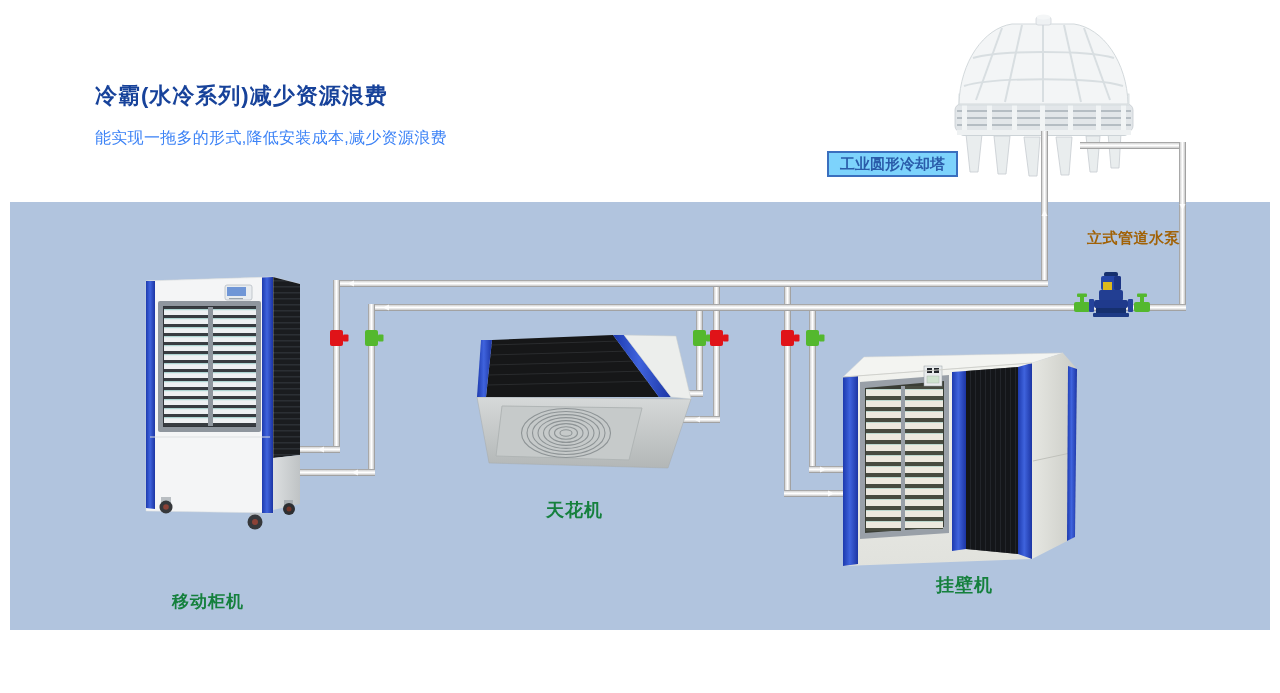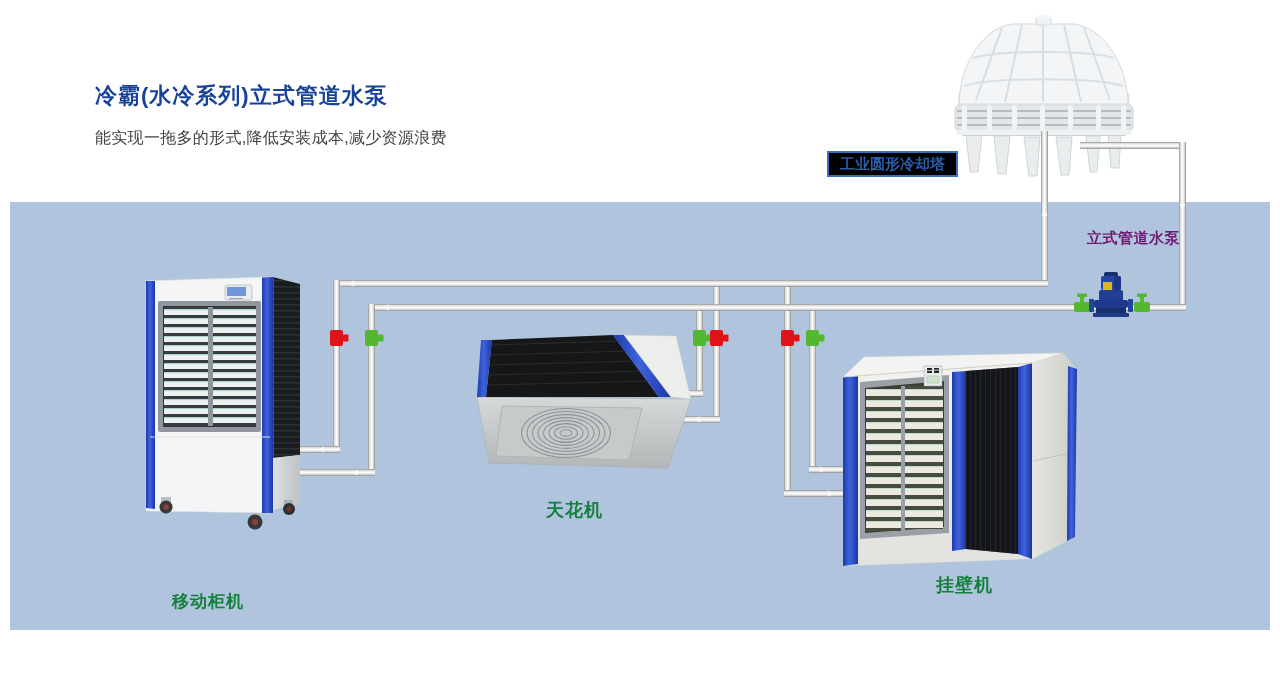--- a/index.html
+++ b/index.html
@@ -13,31 +13,31 @@
     position:absolute;left:10px;top:202px;width:1260px;height:428px;
     background:#b1c4de;
   }
   .scene-svg{position:absolute;left:0;top:0;}
   .page-title{
     position:absolute;left:95px;top:81px;
     font-size:22px;font-weight:bold;color:#17429a;letter-spacing:1px;
   }
   .page-subtitle{
     position:absolute;left:95px;top:128px;
-    font-size:16px;color:#404040;letter-spacing:0.3px;
+    font-size:16px;color:#3b82f6;letter-spacing:0.3px;
   }
   .tower-label{
     position:absolute;left:827px;top:151px;width:127px;height:22px;
-    background:#000000;border:2px solid #3a6fbe;
+    background:#7dd3fc;border:2px solid #3a6fbe;
     color:#2a5caa;font-size:15px;font-weight:bold;
     line-height:22px;text-align:center;
   }
   .pump-label{
     position:absolute;left:1087px;top:229px;
-    color:#701a75;font-size:15px;font-weight:bold;letter-spacing:0.5px;text-align:center;
+    color:#a16207;font-size:15px;font-weight:bold;letter-spacing:0.5px;text-align:center;
   }
   .unit-label{
     position:absolute;color:#15803d;font-weight:bold;letter-spacing:1px;
   }
   .unit-label.cabinet{left:172px;top:542px;font-size:17px;margin-top:48px;}
   .unit-label.ceiling{left:546px;top:498px;font-size:18px;}
   .unit-label.wall{left:936px;top:573px;font-size:18px;}
 </style>
 </head>
 <body>
@@ -307,21 +307,21 @@
         <rect x="934" y="368" width="5" height="5" fill="#22262b"></rect>
       <rect x="927" y="376" width="12" height="7" fill="#cfe3cf" stroke="#aab8ae" stroke-width="0.5"></rect>
       <polygon points="952,372 966,371 966,549 952,551" fill="url(#blueG)"></polygon>
       <polygon points="966,371 1018,367 1018,554 966,549" fill="#141619"></polygon>
       <polygon points="966,371 1018,367 1018,554 966,549" fill="url(#meshP)" opacity="0.6"></polygon>
       <polygon points="1018,367 1032,363 1032,559 1018,554" fill="url(#blueG)"></polygon>
       <line x1="843" y1="377" x2="1032" y2="363" stroke="#d0d1cc" stroke-width="1"></line>
     </g>
   </svg>
 
-  <div class="page-title">冷霸(水冷系列)立式管道水泵</div>
+  <div class="page-title">冷霸(水冷系列)减少资源浪费</div>
   <div class="page-subtitle">能实现一拖多的形式,降低安装成本,减少资源浪费</div>
 
   <div class="tower-label">工业圆形冷却塔</div>
   <div class="pump-label">立式管道水泵</div>
 
   <div class="unit-label cabinet">移动柜机</div>
   <div class="unit-label ceiling">天花机</div>
   <div class="unit-label wall">挂壁机</div>
 
 </div>

